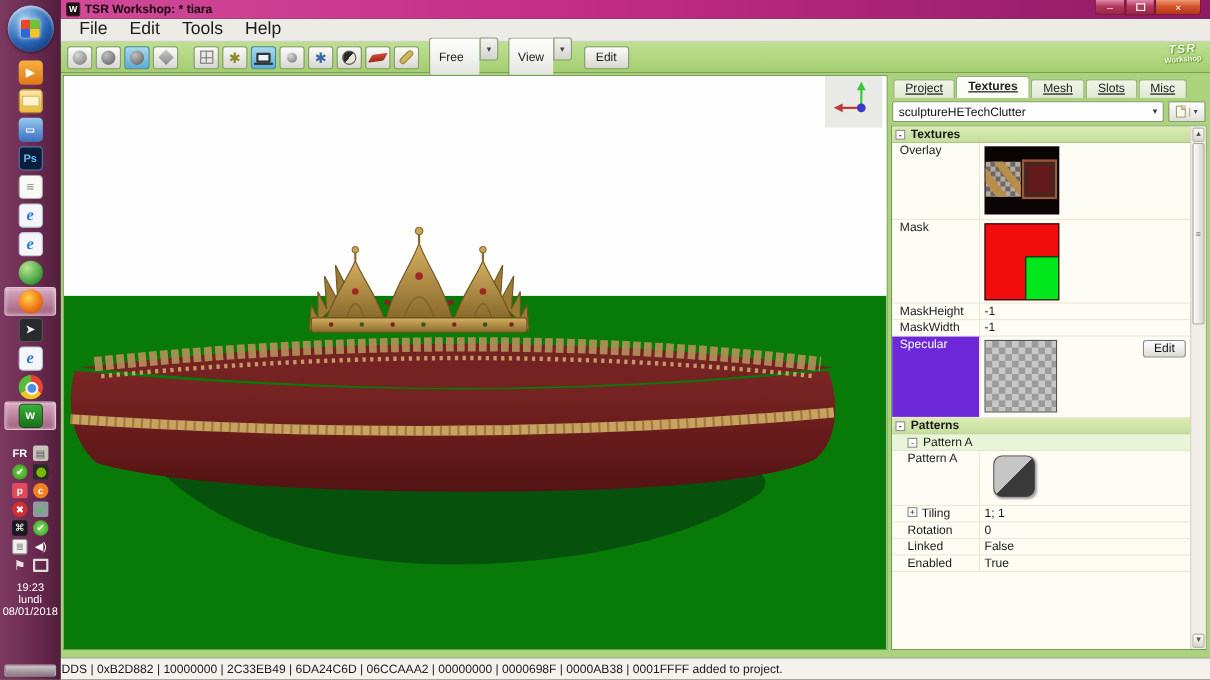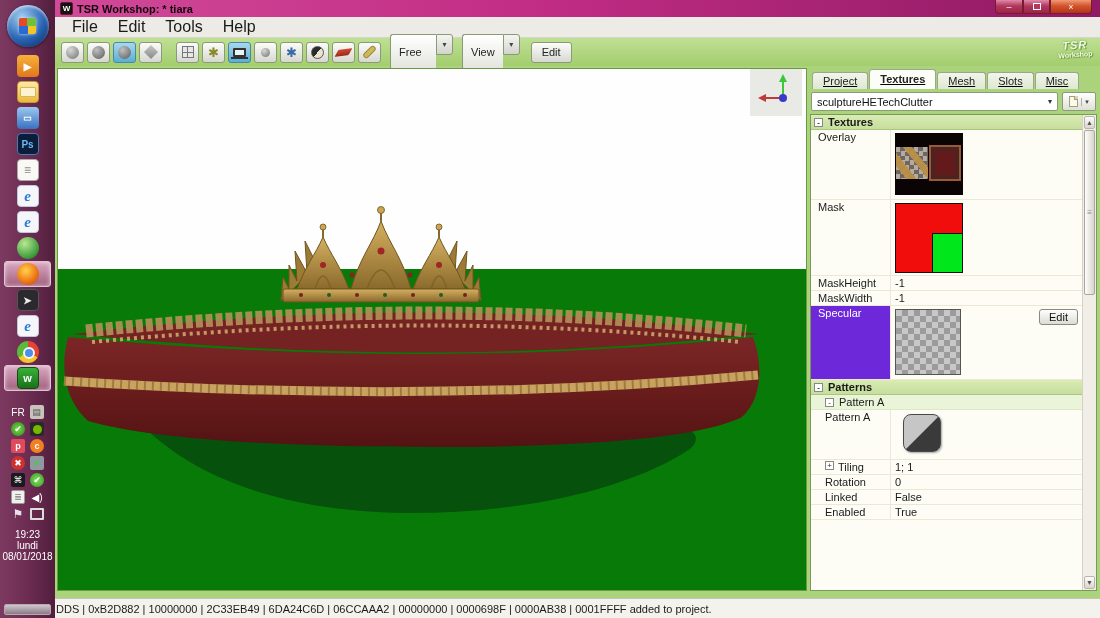--- a/index.html
+++ b/index.html
@@ -33,21 +33,21 @@
   .ic-sphere { background:radial-gradient(circle at 35% 30%, #b8e890, #3a9a3a 70%, #1a6a1a); border-radius:50%; }
   .ic-firefox { border-radius:50%; background:radial-gradient(circle at 40% 35%, #ffd24a, #f07818 55%, #b04a10); }
   .ic-cursor { background:#2a2a2e; border:1px solid #555; color:#eee; font-size:10px; }
   .ic-chrome { border-radius:50%; background:conic-gradient(#e84232 0 33%, #f5c425 0 66%, #5aba3a 0);
     position:relative; }
   .ic-chrome::after { content:""; position:absolute; left:6px; top:6px; width:8px; height:8px;
     border-radius:50%; background:#4a90e8; border:2px solid #f4f4f4; }
   .ic-tsrw { background:linear-gradient(#3ab03a,#1a701a); color:#fff; font-size:11px; border:1px solid #0c500c; }
   .tray { margin-top:14px; display:flex; flex-direction:column; align-items:center; gap:3px; }
   .tray-row { display:flex; gap:5px; align-items:center; }
-  .lang-ind { color:#fff; font-size:10px; font-weight:normal; }
+  .lang-ind { color:#fff; font-size:10px; font-weight:bold; }
   .tray-ic { width:14px; height:14px; border-radius:2px; display:flex; align-items:center;
     justify-content:center; font-size:9px; color:#fff; }
   .t-printer { background:#c8c4bc; color:#555; }
   .t-shield { background:radial-gradient(#7ad84a,#2a8a1a); border-radius:50%; }
   .t-nvidia { background:#2a2a2a; } .t-nvidia::after{ content:""; width:9px; height:9px; border-radius:50%; background:#76b900; }
   .t-p { background:#e04a5a; font-weight:bold; }
   .t-c { background:#f08020; border-radius:50%; font-weight:bold; }
   .t-x { background:#d03030; border-radius:50%; }
   .t-dev { background:#9098a0; color:#3ad43a; }
   .t-mouse { background:#1a1a1e; }

